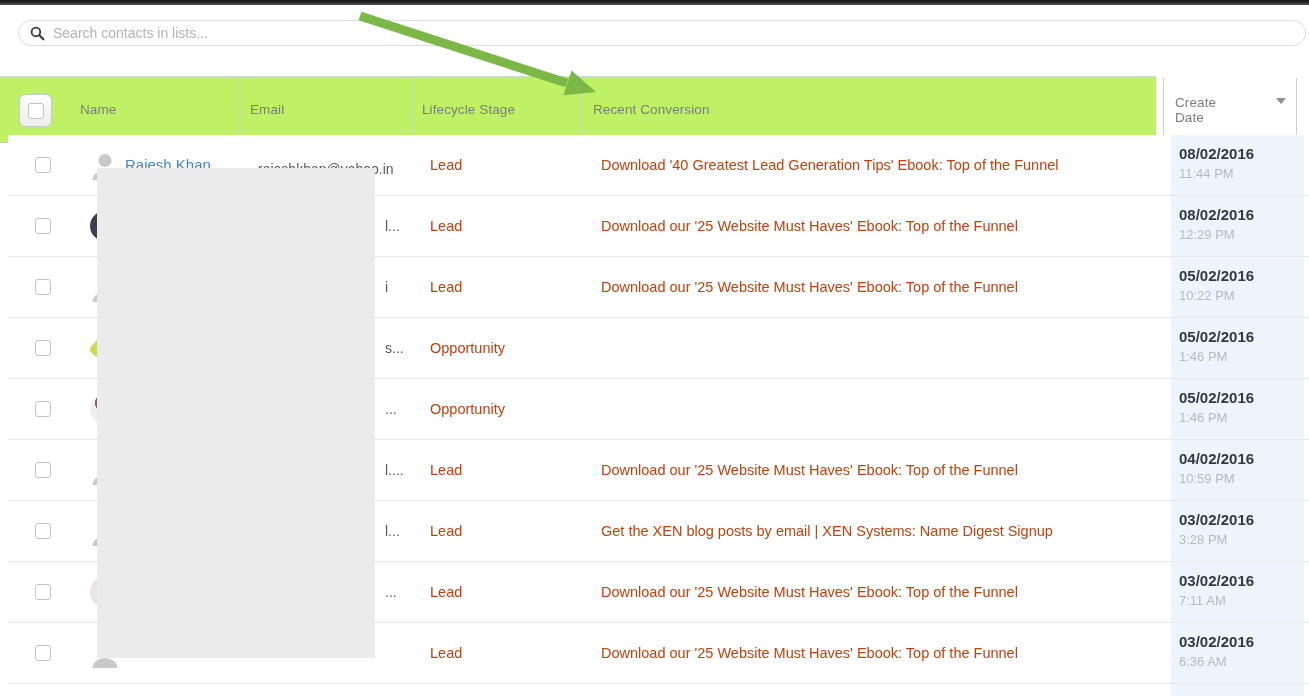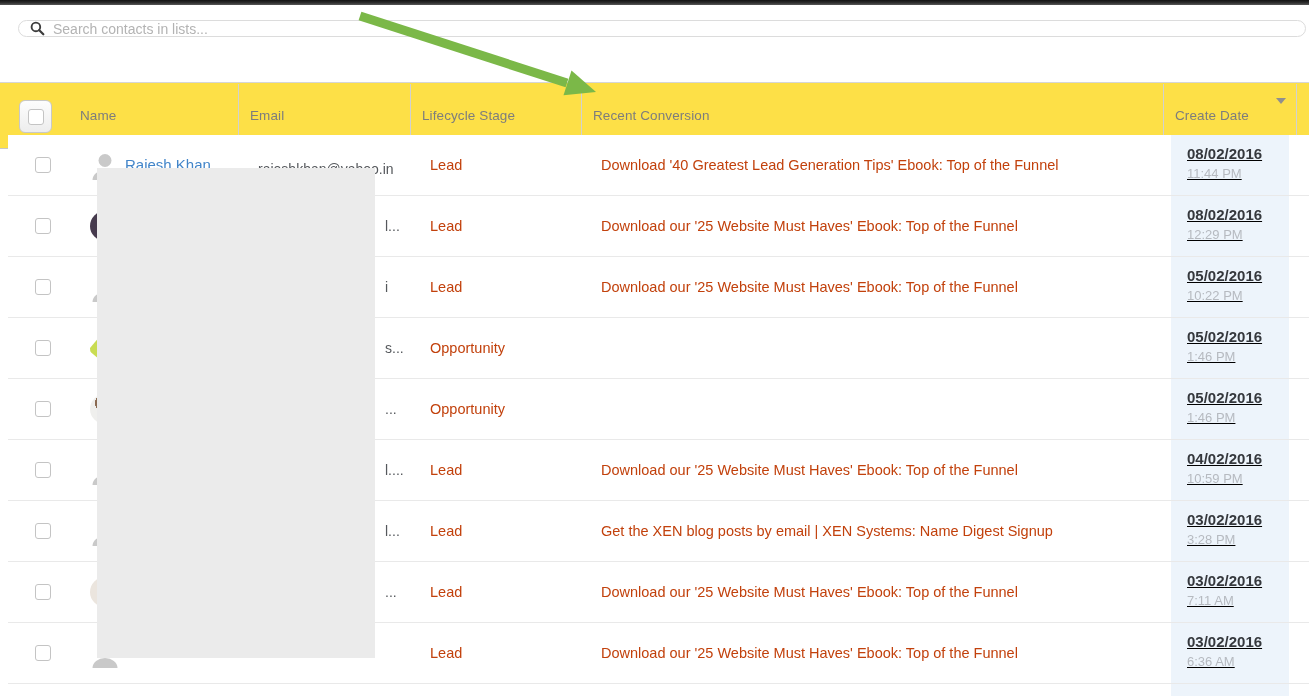--- a/index.html
+++ b/index.html
@@ -9,34 +9,34 @@
     position:relative; width:1309px; height:696px;
     background:#fff; overflow:hidden;
   }
   
   .topbar {
     position:absolute; left:0; top:0; width:1309px; height:5px;
     background:linear-gradient(180deg,#121212 0%,#2e2e2e 55%,#585858 100%);
   }
   
   .search-wrap {
-    position:absolute; left:18px; top:20px; right:3px; height:17px;
+    position:absolute; left:18px; top:20px; right:3px; height:26px;
     border:1px solid #dcdcdc; border-radius:15px; background:#fff;
     display:flex; align-items:center; padding:0 12px 0 11px;
   }
   .search-icon { width:15px; height:15px; flex:0 0 auto; margin-right:8px; }
   .search-input {
     flex:1; border:none; outline:none; background:transparent;
     font-family:"Liberation Sans",sans-serif; font-size:14px; color:#444;
   }
   .search-input::placeholder { color:#b3b3b3; }
   
   .thead {
-    position:absolute; left:0; top:82px; width:1309px; height:67px;
-    background:#fde047; border-top:1px solid #d6d6d6; border-bottom:1px solid #c7c7c7;
+    position:absolute; left:0; top:76px; width:1156px; height:67px;
+    background:#bef264; border-top:1px solid #d6d6d6; border-bottom:1px solid #c7c7c7;
   }
   .thead .vline { position:absolute; top:1px; bottom:1px; width:1px; background:#d1d1d1; }
   .col-label {
     position:absolute; top:0; bottom:0; display:flex; align-items:center;
     font-size:13.5px; color:#7d7d7d; letter-spacing:.1px; cursor:default;
   }
   .selectall-btn {
     position:absolute; left:19px; top:17px; width:33px; height:33px;
     border:1px solid #c8c8c8; border-radius:6px;
     background:linear-gradient(180deg,#fdfdfd,#ededed);
@@ -72,22 +72,22 @@
   .name {
     position:absolute; left:117px; top:22px; font-size:15px; line-height:16px;
     color:#4285c9; text-decoration:none; white-space:nowrap;
   }
   .email-full { position:absolute; left:250px; top:26px; font-size:14px; color:#55585c; white-space:nowrap; }
   .email-tail { position:absolute; left:377px; top:50%; transform:translateY(-50%); font-size:14px; color:#55585c; }
   .cell { position:absolute; top:50%; transform:translateY(-50%); font-size:14.5px; color:#c2410c; white-space:nowrap; }
   .lifecycle  { left:422px; }
   .conversion { left:593px; }
   .datecell {
-    position:absolute; left:1163px; top:0; width:118px; height:100%;
-    background:#edf4fb; padding:10px 0 0 16px;text-decoration:underline;
+    position:absolute; left:1163px; top:0; width:133px; height:100%;
+    background:#edf4fb; padding:10px 0 0 8px;
   }
   .date { font-size:15px; font-weight:700; color:#35383d; }
   .time { font-size:13px; color:#b6bac0; margin-top:4px; }
   
   .redaction {
     position:absolute; left:97px; top:168px; width:278px; height:490px;
     background:#ebebeb; z-index:5;
   }
   
   .arrow-layer { position:absolute; left:0; top:0; width:1309px; height:696px; z-index:20; pointer-events:none; }

